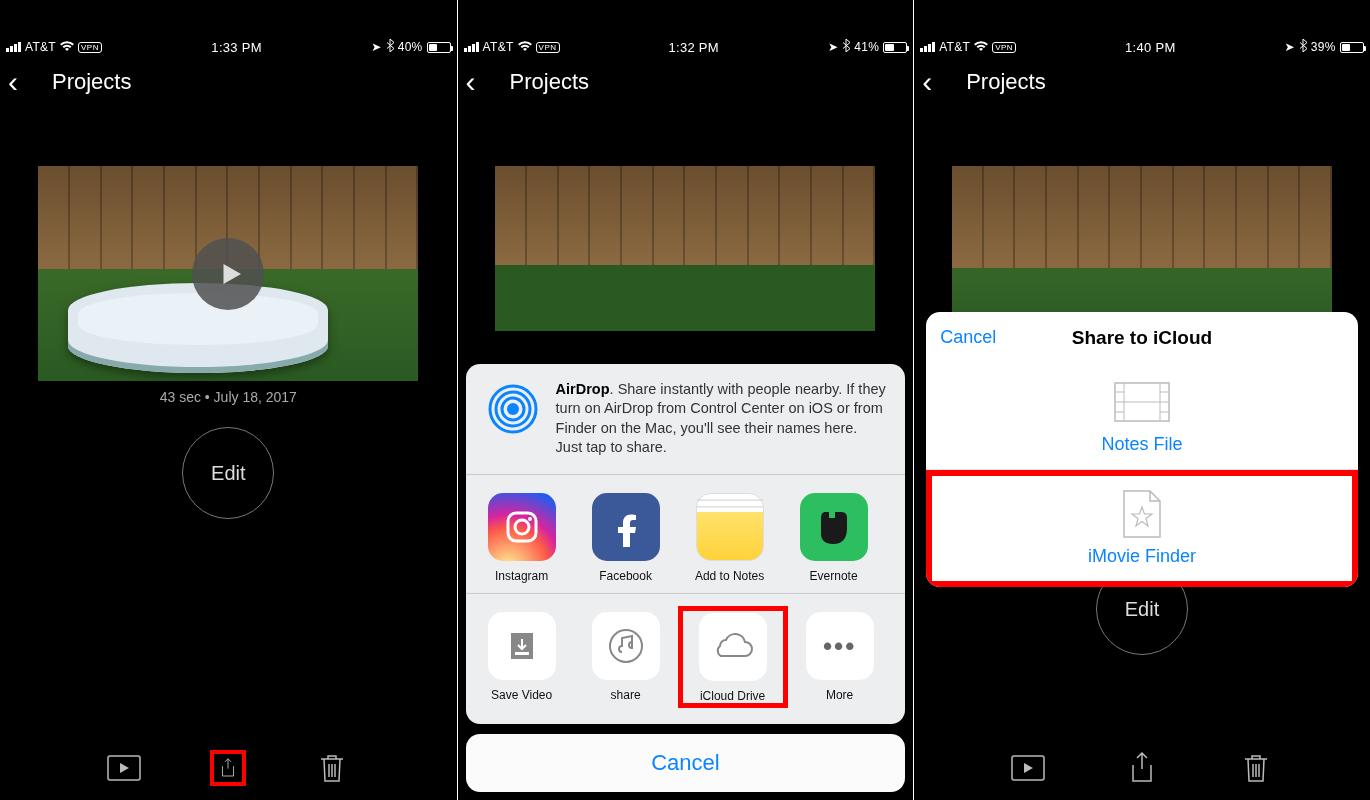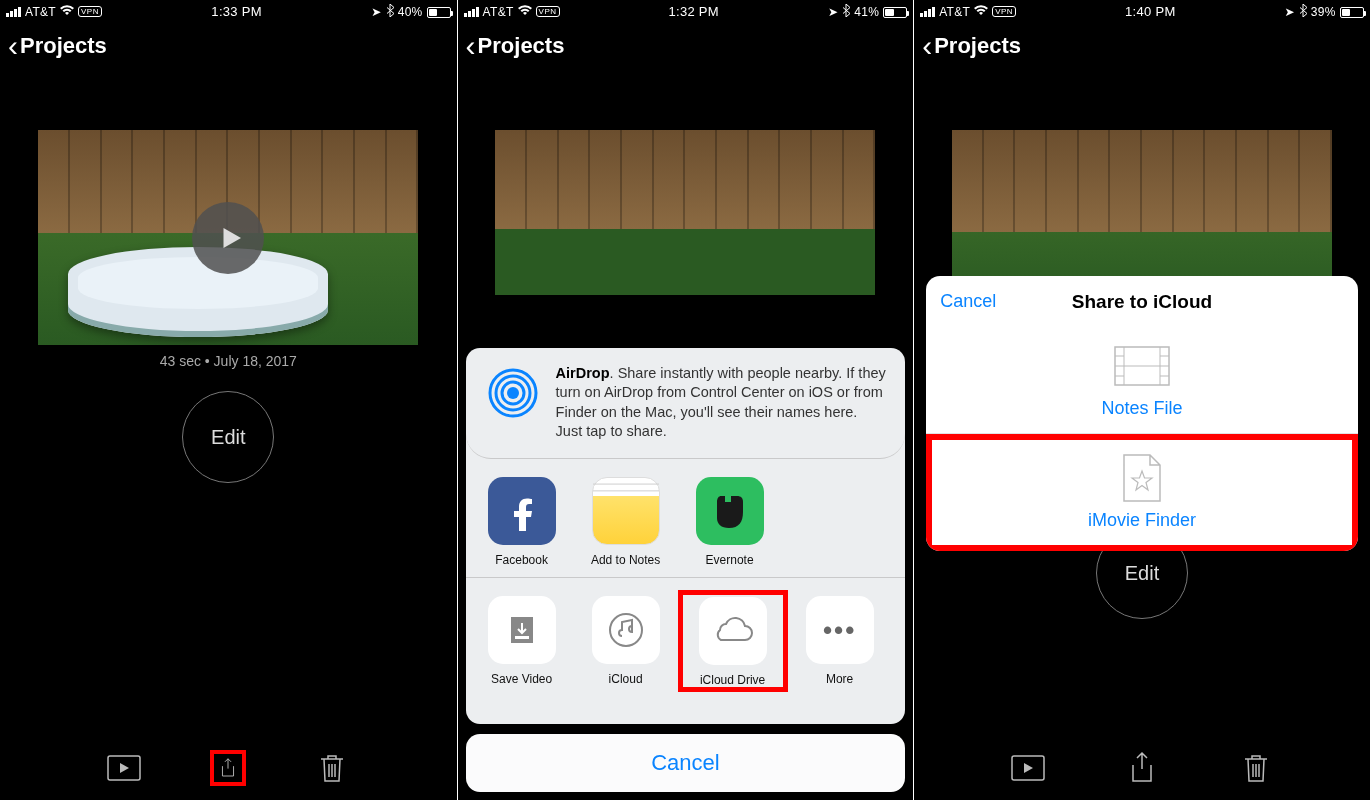--- a/index.html
+++ b/index.html
@@ -1,36 +1,36 @@
 <!DOCTYPE html>
 <html><head>
 <meta charset="utf-8">
 <style>
   * { box-sizing: border-box; margin: 0; padding: 0; font-family: -apple-system, "Helvetica Neue", Helvetica, Arial, sans-serif; }
   body { background: #fff; display: flex; width: 1370px; height: 800px; overflow: hidden; }
   .phone { width: 456.6px; height: 800px; background: #000; color: #fff; position: relative; overflow: hidden; display: flex; flex-direction: column; }
   .phone + .phone { border-left: 1px solid #fff; }
 
   
-  .status { height: 22px; display: flex; align-items: flex-start; justify-content: space-between; padding: 4px 6px; font-size: 12px; letter-spacing: .3px; }
+  .status { height: 22px; display: flex; align-items: center; justify-content: space-between; padding: 4px 6px; font-size: 12px; letter-spacing: .3px; margin-top: 36px; }
   .status .left, .status .right { display: flex; align-items: center; gap: 4px; }
   .status .center { font-weight: 400; font-size: 13px; }
   .sig { display: inline-flex; align-items: flex-end; gap: 1px; }
   .sig i { width: 3px; background: #fff; display: inline-block; }
   .sig i:nth-child(1){height:4px} .sig i:nth-child(2){height:6px} .sig i:nth-child(3){height:8px} .sig i:nth-child(4){height:10px}
   .wifi { font-size: 13px; }
   .vpn { border:1px solid #fff; border-radius:3px; font-size:8px; padding:0 2px; letter-spacing:.5px;}
   .batt { display:inline-block; width:24px; height:11px; border:1px solid #fff; border-radius:2px; position:relative; }
   .batt::after { content:""; position:absolute; right:-3px; top:3px; width:2px; height:5px; background:#fff; border-radius:0 1px 1px 0; }
   .batt i { position:absolute; left:1px; top:1px; bottom:1px; background:#fff; border-radius:1px; }
 
   
   .nav { height: 48px; display:flex; align-items:center; padding: 0 8px; }
   .chev { font-size: 30px; font-weight:300; line-height:1; margin-right:2px; }
-  .nav-title { font-size: 22px; font-weight:700; }
+  .nav-title { font-size: 22px; font-weight:400;margin-left:32px; }
 
   
   .content { flex:1; display:flex; flex-direction:column; align-items:center; position:relative; }
   .thumb { margin-top: 60px; width: 380px; height: 215px; background: linear-gradient(to bottom, #8b6a42 0%, #8b6a42 48%, #3a6a28 48%, #2a5a22 100%); position:relative; display:flex; align-items:center; justify-content:center; }
   .fence { position:absolute; top:0; left:0; right:0; height:48%; display:flex; }
   .fence i { flex:1; border-right:2px solid rgba(0,0,0,.25); background:linear-gradient(#6b4e2e,#8b6a42); }
   .pool { position:absolute; bottom:8px; left:30px; width:260px; height:90px; background:#dfe8ef; border-radius:50% / 30%; box-shadow: inset 0 -6px 0 #8aa, 0 4px 10px rgba(0,0,0,.4); }
   .pool::before { content:""; position:absolute; inset:10px 10px 28px 10px; background:#eaf2f8; border-radius:50% / 40%; }
   .playbtn { width:72px; height:72px; border-radius:50%; background:rgba(80,80,80,.85); display:flex; align-items:center; justify-content:center; z-index:2;}
   .playbtn svg { width:30px; height:30px; fill:#ddd; margin-left:5px;}
@@ -44,32 +44,32 @@
   .tbtn { width:36px; height:36px; display:flex; align-items:center; justify-content:center; }
   .tbtn svg { stroke:#bbb; fill:none; stroke-width:1.5; }
   .redbox { border:4px solid #f00; padding:6px; margin:-10px; }
 
   
   .overlay { position:absolute; left:0; right:0; bottom:0; top:0; }
   .dim-thumb { margin-top:60px; width:380px; height:165px; margin-left:auto; margin-right:auto; background:linear-gradient(to bottom,#6b4e2e 0%,#6b4e2e 60%,#2a5a22 60%); position:relative; }
   .dim-thumb .fence{height:60%}
   .sheet { position:absolute; left:8px; right:8px; bottom:8px; border-radius:14px; overflow:visible; }
   .panel { background:#eceef0; border-radius:14px; overflow:hidden; }
-  .airdrop { display:flex; gap:14px; padding:16px 18px; border-bottom:1px solid #c9c9ca;border-radius:25px; }
+  .airdrop { display:flex; gap:14px; padding:16px 18px; border-bottom:1px solid #c9c9ca; }
   .adicon { width:58px; height:58px; flex:none; }
   .adtext { font-size:14.5px; line-height:1.35; color:#333; }
   .adtext b { color:#000; }
   .row { display:flex; padding: 18px 10px 10px; gap:12px; border-bottom:1px solid #c9c9ca; overflow:hidden; }
   .row:last-of-type { border-bottom:none; padding-bottom:16px;}
   .app { width:92px; flex:none; text-align:center; }
   .app .ico { width:68px; height:68px; border-radius:15px; margin:0 auto 8px; display:flex; align-items:center; justify-content:center; }
   .app .lbl { font-size:12px; color:#111; }
   .act .ico { background:#fff; }
   .cancel { margin-top:10px; background:#fbfbfc; border-radius:14px; text-align:center; padding:16px 0; font-size:22px; color:#0a84ff; font-weight:500;}
-  .row .redbox2 { border:5px solid #f00; padding:2px 4px 0; margin:-6px -6px 16px;}
+  .row .redbox2 { border:5px solid #f00; padding:2px 4px 0; margin:-6px -6px 0;}
 
   
   .modal { position:absolute; left:12px; right:12px; top:206px; background:#fff; border-radius:14px; overflow:hidden; color:#000; }
   .mhdr { display:flex; align-items:center; height:52px; position:relative; border-bottom:1px solid rgba(0,0,0,0); }
   .mhdr .mc { position:absolute; left:14px; color:#0a84ff; font-size:18px; }
   .mhdr .mt { width:100%; text-align:center; font-size:19px; font-weight:600; }
   .mrow { text-align:center; padding:16px 0 14px; }
   .mrow .micon { width:56px; height:44px; margin:0 auto 10px; display:flex; align-items:center; justify-content:center;}
   .mrow .mlbl { color:#0a84ff; font-size:18px; }
   .mdiv { height:1px; background:#e2e2e4; }
@@ -240,20 +240,30 @@
               <circle cx="29" cy="29" r="23" fill="none" stroke="#0a84ff" stroke-width="3"></circle>
             </svg>
           </div>
           <div class="adtext">
             <b>AirDrop</b><span>. Share instantly with people nearby. If they turn on AirDrop from Control Center on iOS or from Finder on the Mac, you'll see their names here. Just tap to share.</span>
           </div>
         </div>
 
         <div class="row">
           <div class="app">
+            <div class="ico ig">
+              <svg width="40" height="40" viewBox="0 0 40 40">
+                  <rect x="6" y="6" width="28" height="28" rx="8" fill="none" stroke="#fff" stroke-width="3"></rect>
+                  <circle cx="20" cy="20" r="7" fill="none" stroke="#fff" stroke-width="3"></circle>
+                  <circle cx="28" cy="12" r="2" fill="#fff"></circle>
+                </svg>
+            </div>
+            <div class="lbl">Instagram</div>
+          </div>
+          <div class="app">
             <div class="ico fb">
               <svg width="40" height="40" viewBox="0 0 40 40">
                   <path d="M24 40 L24 26 L29 26 L30 20 L24 20 L24 16 C24 14 25 13 27 13 L30 13 L30 8 C29 8 27 7.5 25 7.5 C20 7.5 17 10.5 17 16 L17 20 L12 20 L12 26 L17 26 L17 40 Z" fill="#fff"></path>
                 </svg>
             </div>
             <div class="lbl">Facebook</div>
           </div>
           <div class="app">
             <div class="ico notes">
               <svg width="68" height="20" viewBox="0 0 68 20" style="margin-top:-48px">
@@ -285,21 +295,21 @@
             </div>
             <div class="lbl">Save Video</div>
           </div>
           <div class="app act">
             <div class="ico">
               <svg width="40" height="40" viewBox="0 0 40 40">
                   <circle cx="20" cy="20" r="16" fill="none" stroke="#888" stroke-width="2"></circle>
                   <path d="M16 26 A3 3 0 1 1 16 20 L16 12 L26 10 L26 22 A3 3 0 1 1 26 16" fill="none" stroke="#888" stroke-width="2"></path>
                 </svg>
             </div>
-            <div class="lbl">iCloud</div>
+            <div class="lbl">share</div>
           </div>
           <div class="redbox2">
             <div class="app act">
               <div class="ico">
                 <svg width="44" height="30" viewBox="0 0 44 30">
                     <path d="M34 24 A7 7 0 0 0 34 10 A10 10 0 0 0 15 8 A6 6 0 0 0 9 14 A6 6 0 0 0 10 24 Z" fill="none" stroke="#888" stroke-width="2"></path>
                   </svg>
               </div>
               <div class="lbl">iCloud Drive</div>
             </div>

